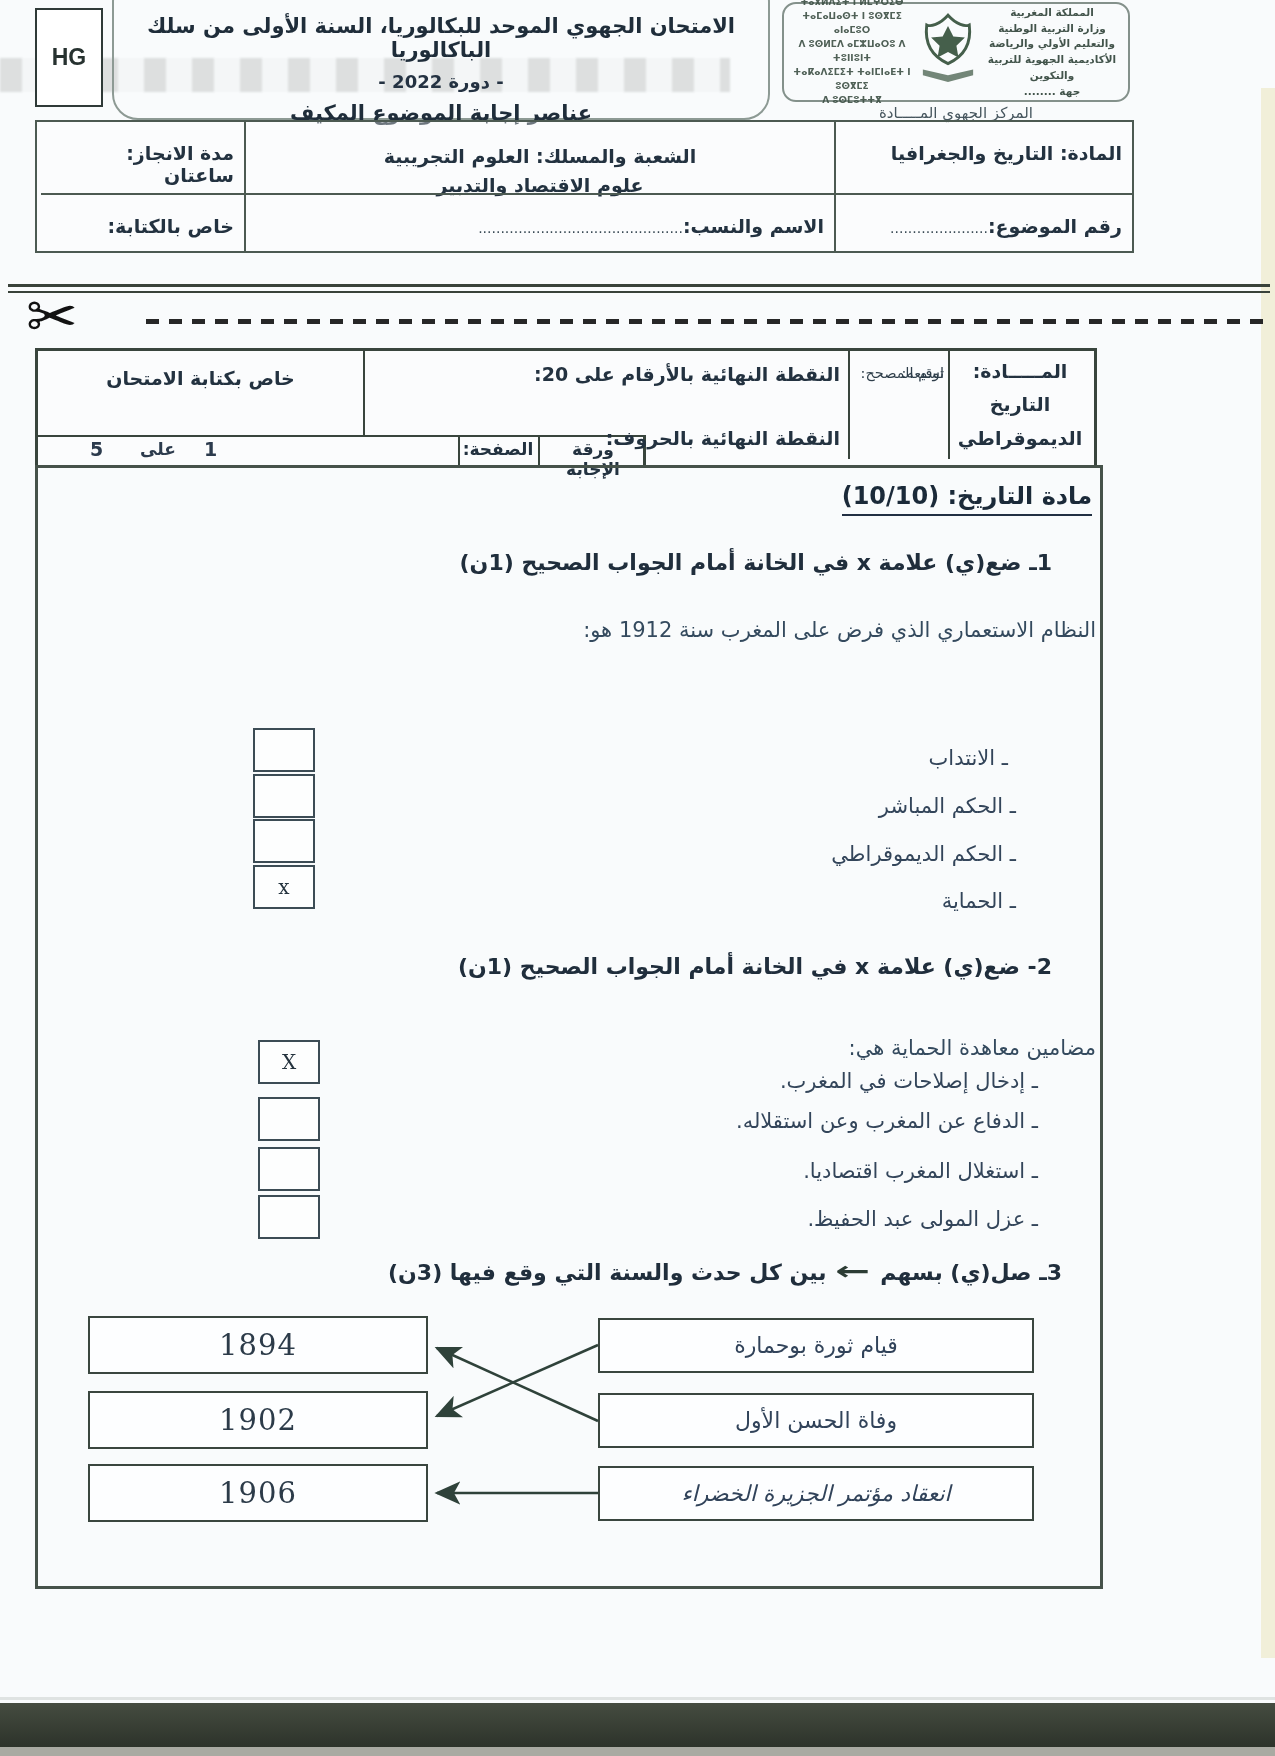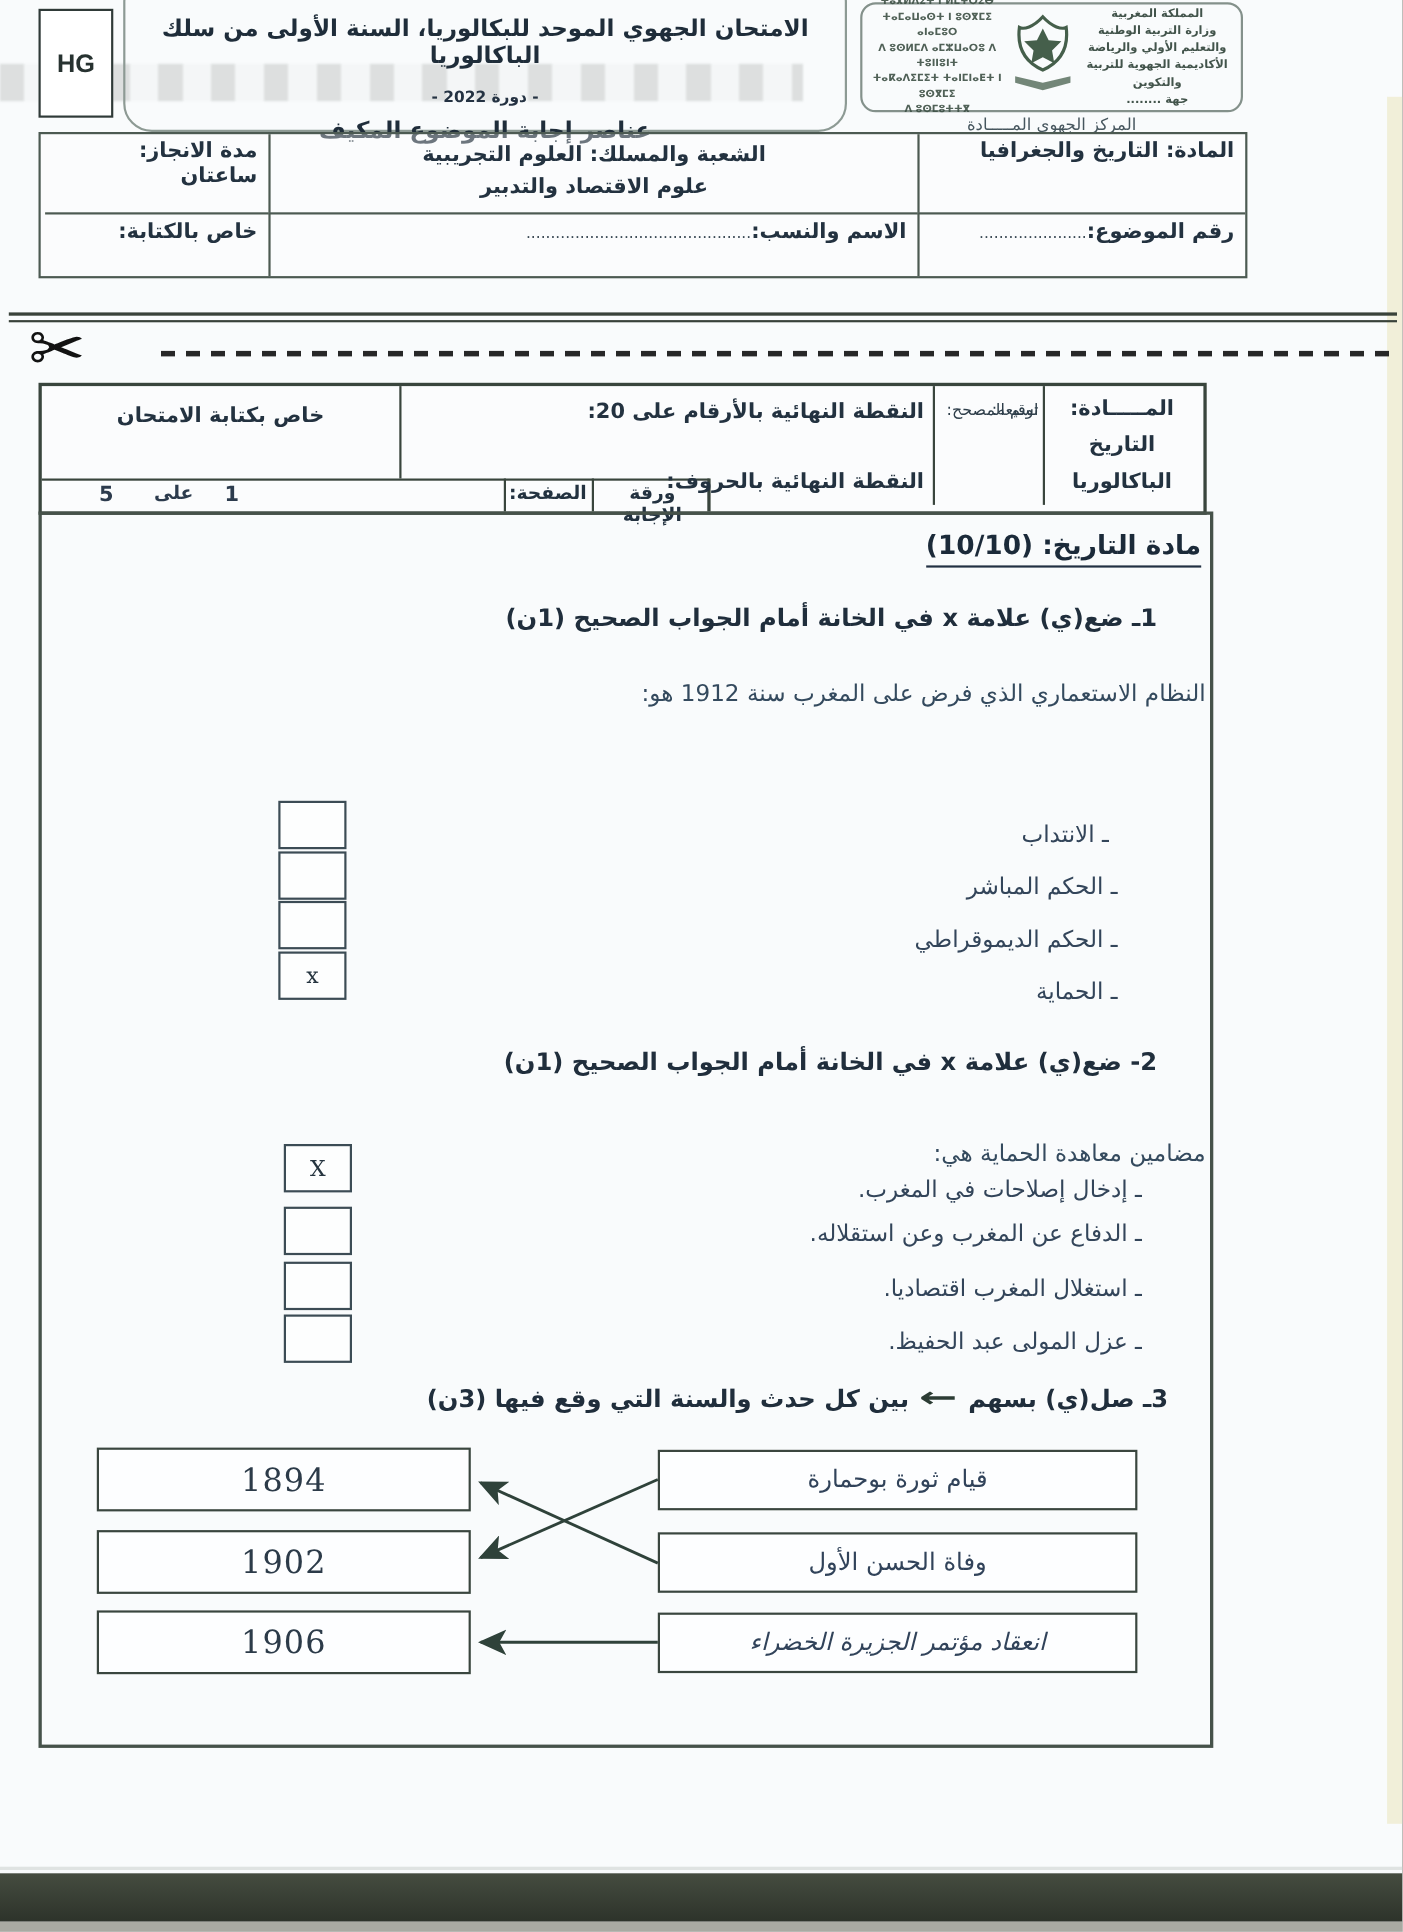--- a/index.html
+++ b/index.html
@@ -16,33 +16,33 @@
   .dark-band{left:0;top:1703px;width:1275px;height:44px;background:linear-gradient(180deg,#454c40,#2d332a);}
   .foot-strip{left:0;top:1747px;width:1275px;height:9px;background:#a9aaa2;}
 
   
   .hg-box{left:35px;top:8px;width:64px;height:95px;border:2px solid #2f3a38;background:#fff;
     display:flex;align-items:center;justify-content:center;
     font-family:"Liberation Sans",sans-serif;font-weight:bold;font-size:23px;color:#273230;}
   .title-block{left:112px;top:-24px;width:658px;height:144px;border:2px solid #8d9a94;border-radius:26px;
     box-sizing:border-box;padding-top:36px;text-align:center;direction:rtl;}
   .title-l1{font-size:21px;font-weight:bold;color:#1f2d3a;}
-  .title-l2{font-size:14px;font-weight:bold;color:#243242;margin-top:19px;}
+  .title-l2{font-size:18px;font-weight:bold;color:#243242;margin-top:9px;}
   .title-l3{font-size:21px;font-weight:bold;color:#1f2d3a;margin-top:9px;}
   .ministry-box{left:782px;top:2px;width:348px;height:100px;border:2px solid #84918b;border-radius:14px;
     box-sizing:border-box;display:flex;align-items:center;justify-content:space-between;padding:4px 8px;}
   .tif{width:120px;font-size:9px;line-height:1.55;color:#3e5146;text-align:center;font-weight:bold;opacity:.9;}
   .emblem{width:58px;height:82px;}
   .min-ar{width:136px;font-size:10.5px;line-height:1.5;color:#33463c;text-align:center;direction:rtl;font-weight:bold;opacity:.92;}
   .ministry-caption{left:782px;top:104px;width:348px;text-align:center;font-size:15px;color:#46565e;direction:rtl;}
 
   
   .info-table{left:35px;top:120px;width:1095px;border:2px solid #4c5a52;direction:rtl;background:rgba(255,255,255,.35);
     display:grid;grid-template-columns:298px 590px 203px;grid-template-rows:71px 58px;}
-  .info-table>div{box-sizing:border-box;padding:4px 10px;font-weight:bold;font-size:19px;color:#233240;}
+  .info-table>div{box-sizing:border-box;padding:20px 10px;font-weight:bold;font-size:19px;color:#233240;}
   .ve{border-inline-end:2px solid #4c5a52;}
   .ht{border-top:2px solid #4c5a52;}
   .c-branch{text-align:center;line-height:1.55;}
   .dots{font-weight:normal;font-size:14px;letter-spacing:1px;color:#3a4a55;}
 
   
   .double-rule{left:8px;top:284px;width:1262px;height:4px;border-top:3px solid #39423a;border-bottom:2.5px solid #39423a;}
   .scissors{left:26px;top:286px;font-size:62px;line-height:62px;color:#121212;}
   .dash-line{left:146px;top:319px;width:1122px;height:5px;
     background:repeating-linear-gradient(90deg,#272727 0 13px,transparent 13px 23px);}
@@ -180,21 +180,21 @@
     <div class="g-writing" data-name="exam-writing-only-cell">خاص بكتابة الامتحان</div>
     <div class="g-score-num" data-name="final-score-numeric-label">النقطة النهائية بالأرقام على 20:</div>
     <div class="g-score-let" data-name="final-score-letters-label">النقطة النهائية بالحروف:</div>
     <div class="g-corr" data-name="corrector-cell">
       <div data-name="corrector-name-label">اسم المصحح:</div>
       <div data-name="corrector-signature-label">توقيعه:</div>
     </div>
     <div class="g-subject" data-name="grading-subject-cell">
       <div>المـــــادة:</div>
       <div>التاريخ</div>
-      <div>الباكالوريا</div>
+      <div>الديموقراطي</div>
     </div>
     <div class="g-sheet" data-name="answer-sheet-label">ورقة الإجابة</div>
     <div class="g-pagelabel" data-name="page-label">الصفحة:</div>
     <div class="g-p1" data-name="page-current">1</div>
     <div class="g-psep" data-name="page-of-label">على</div>
     <div class="g-p5" data-name="page-total">5</div>
   </div>
 
   <div class="abs frame" data-name="history-section-frame">
 

